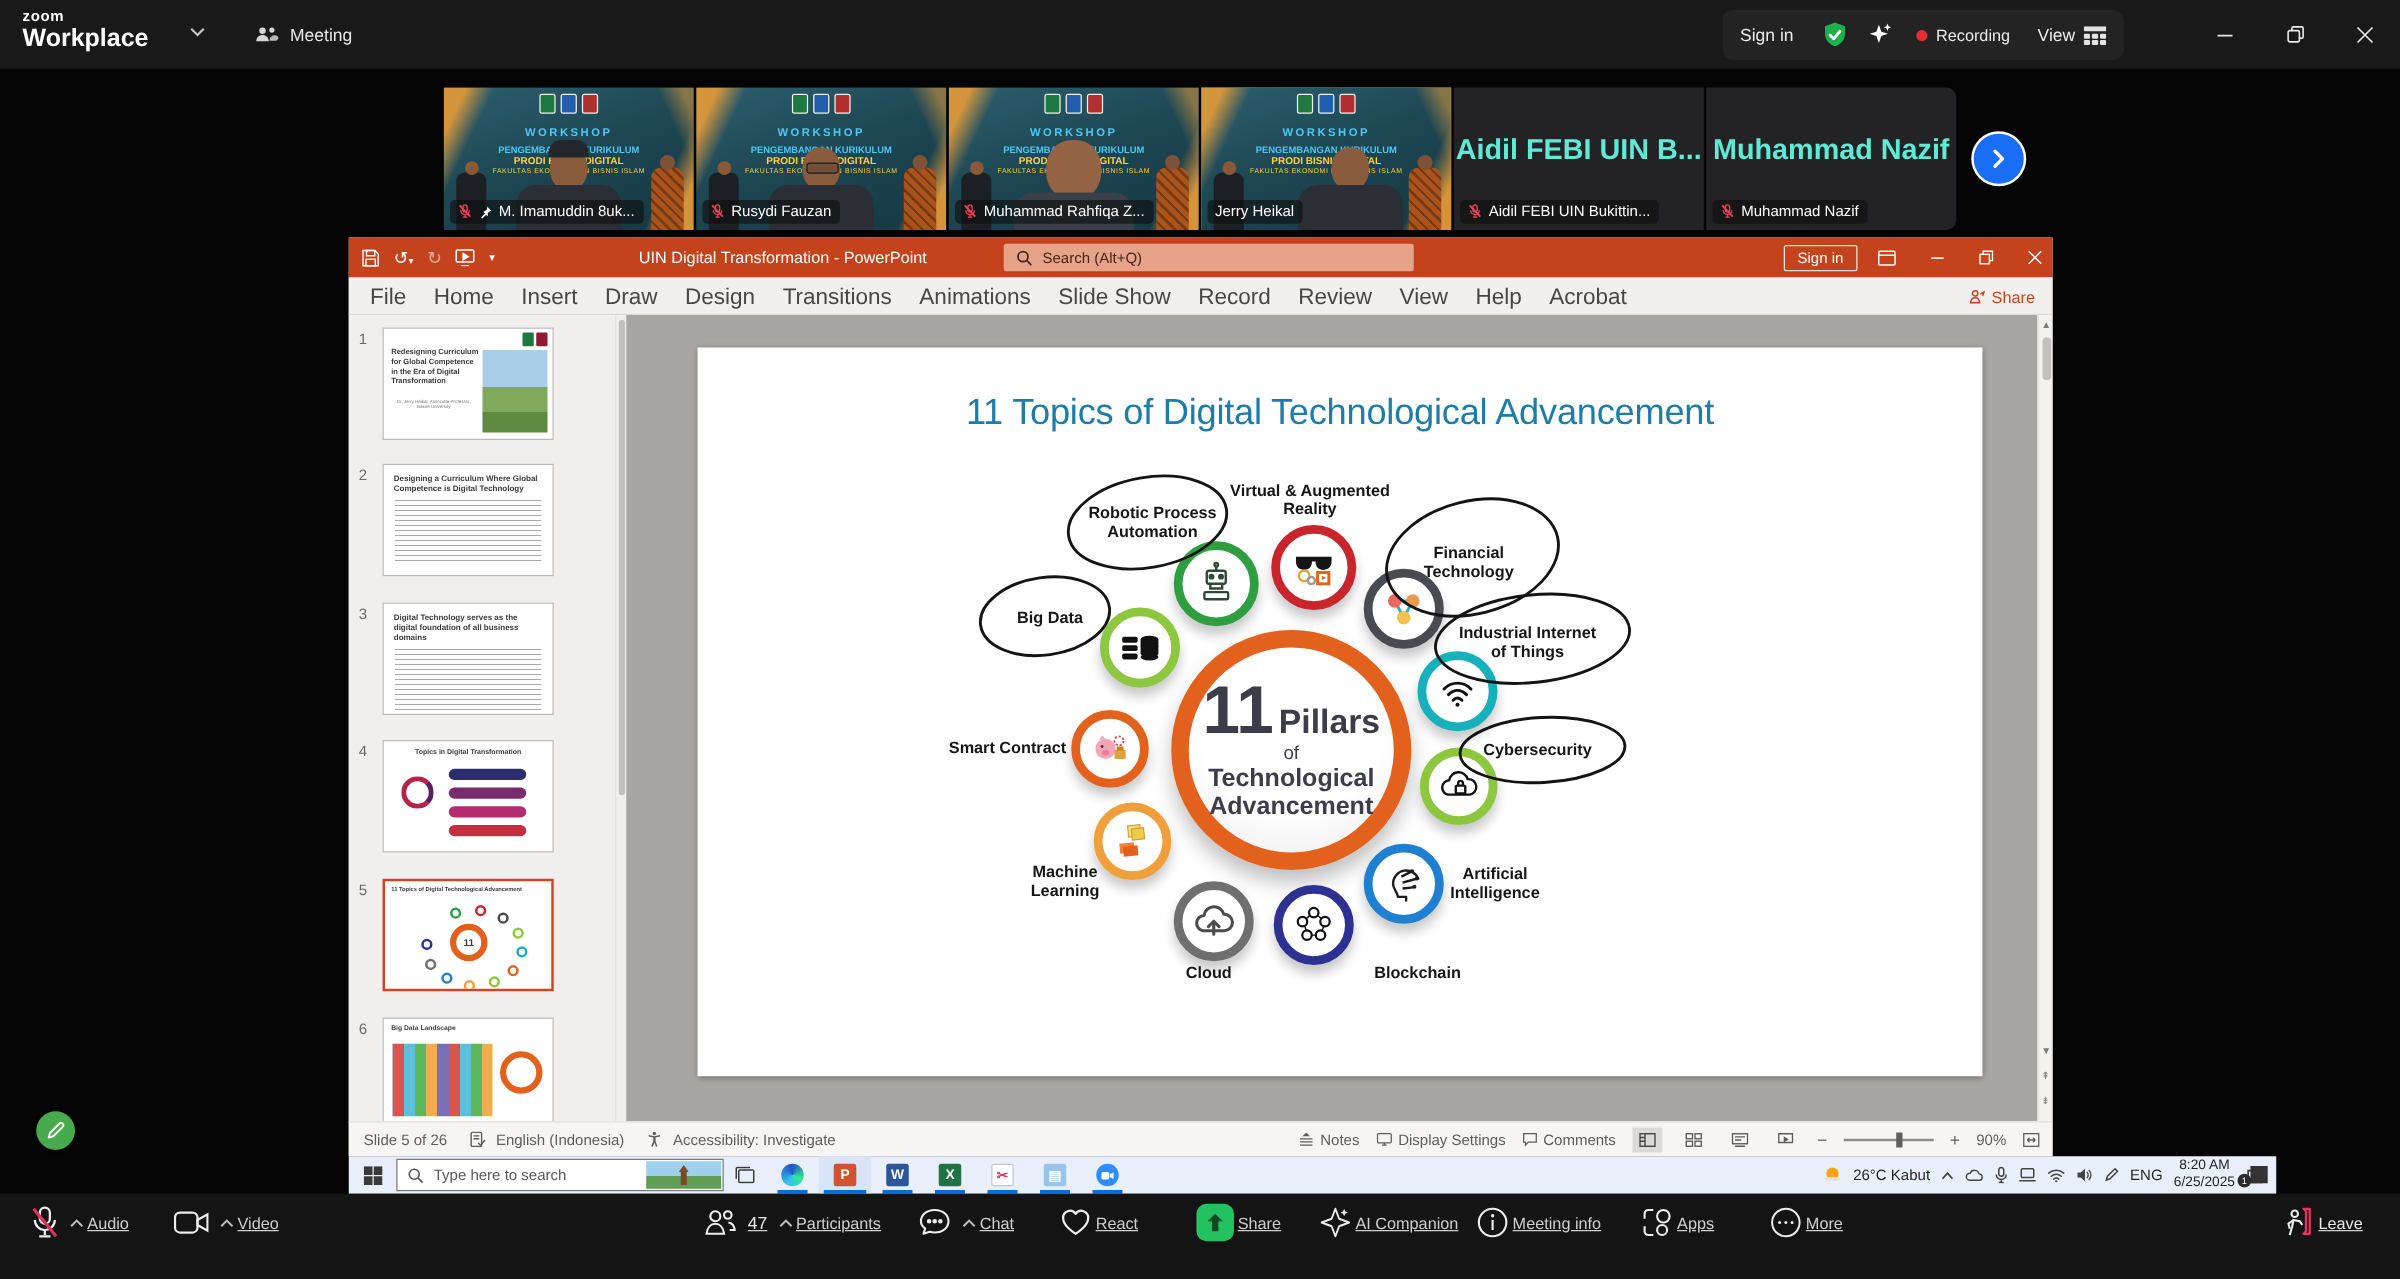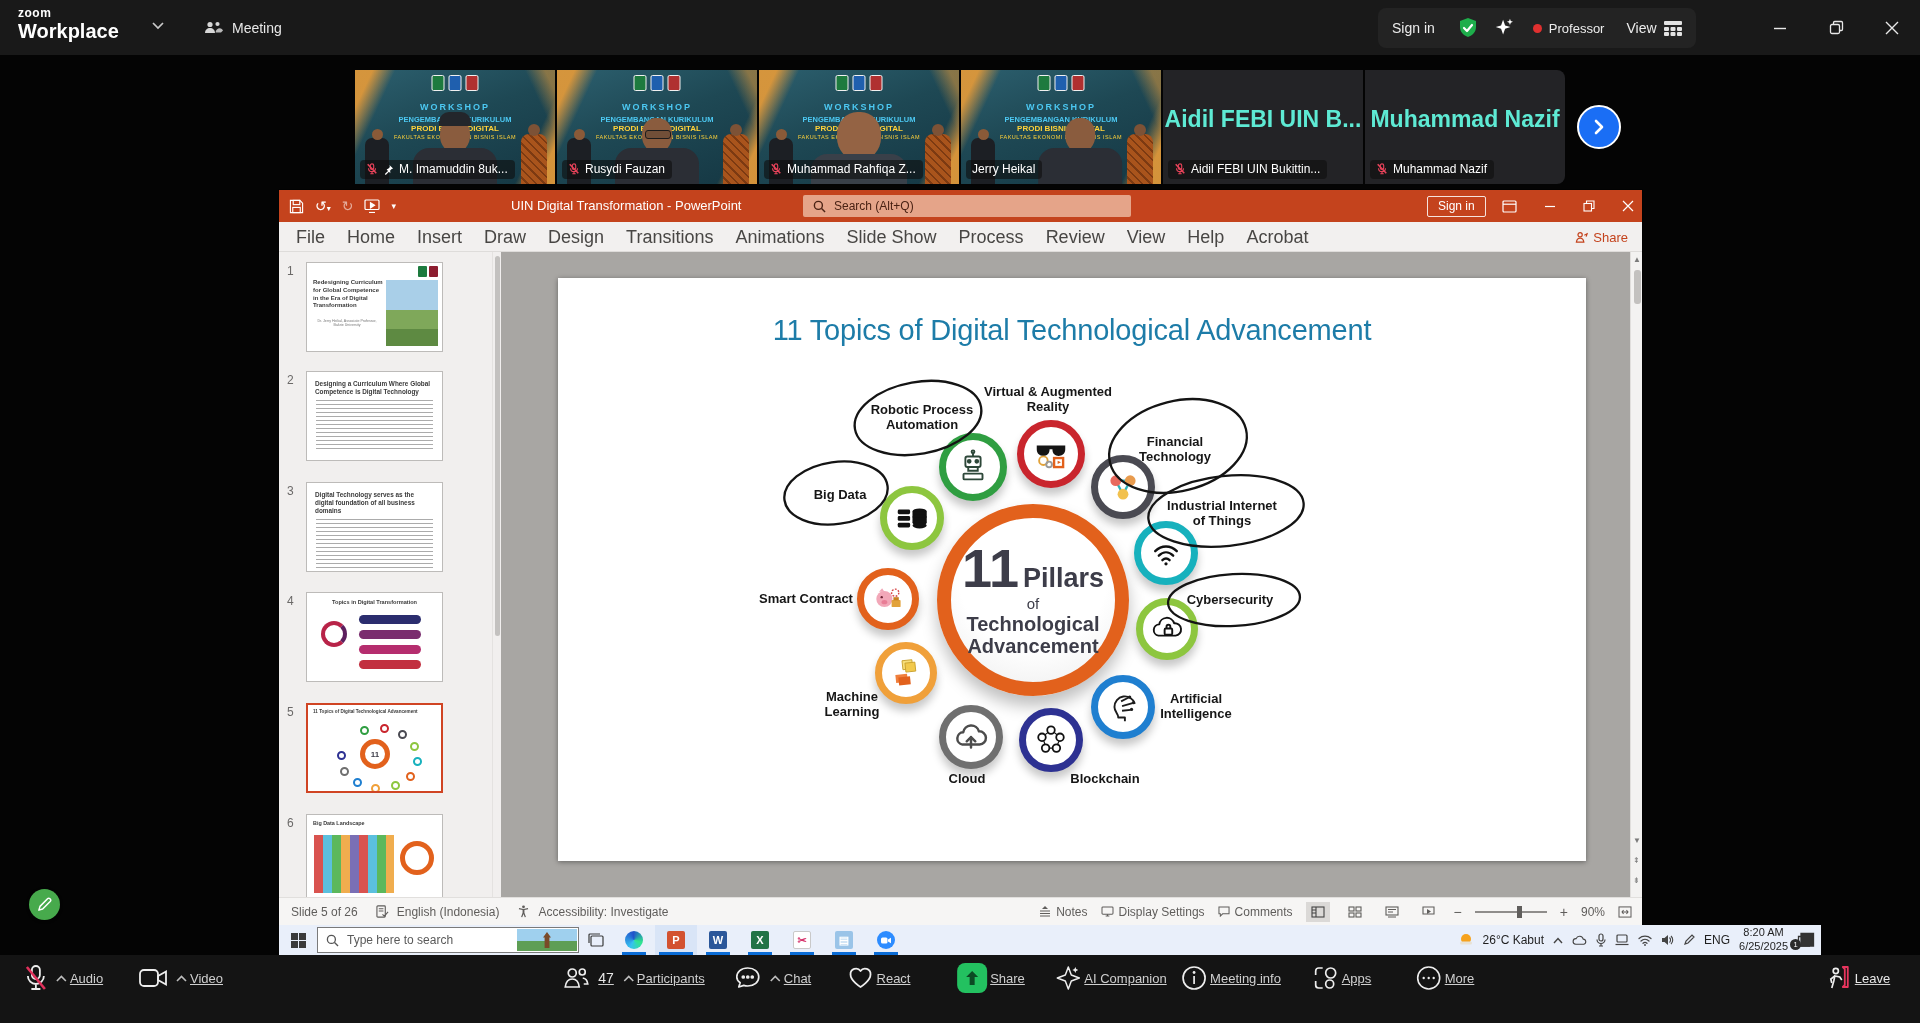--- a/index.html
+++ b/index.html
@@ -169,21 +169,21 @@
       </span>
       <span class="tr-gap" style="width:14px"></span>
       <span>
         <svg width="22" height="22" viewBox="0 0 24 24" fill="#fff">
             <path d="M11 3l2.2 6.2L19 11l-5.8 1.8L11 19l-2.2-6.2L3 11l5.8-1.8z"></path>
             <path d="M18.5 2l.9 2.4 2.4.9-2.4.9-.9 2.4-.9-2.4-2.4-.9 2.4-.9z"></path>
           </svg>
       </span>
       <span class="tr-gap" style="width:18px"></span>
       <span class="rec-dot"></span>
-      <span style="font-size:13px">Professor</span>
+      <span style="font-size:13px">Recording</span>
       <span class="tr-gap"></span>
       <span>View</span>
       <span style="width:7px"></span>
       <span>
         <svg width="18" height="15" viewBox="0 0 18 15" fill="#e3e3e3">
             <rect x="0" y="0" width="18" height="4" rx="1"></rect>
             <rect x="0" y="6" width="5" height="4" rx="1"></rect>
             <rect x="6.5" y="6" width="5" height="4" rx="1"></rect>
             <rect x="13" y="6" width="5" height="4" rx="1"></rect>
             <rect x="0" y="11" width="5" height="4" rx="1"></rect>
@@ -401,21 +401,21 @@
     <div class="ppt-ribbon">
       <div id="ribbon-tabs" style="display:flex">
           <span class="rtab">File</span>
           <span class="rtab">Home</span>
           <span class="rtab">Insert</span>
           <span class="rtab">Draw</span>
           <span class="rtab">Design</span>
           <span class="rtab">Transitions</span>
           <span class="rtab">Animations</span>
           <span class="rtab">Slide Show</span>
-          <span class="rtab">Process</span>
+          <span class="rtab">Record</span>
           <span class="rtab">Review</span>
           <span class="rtab">View</span>
           <span class="rtab">Help</span>
           <span class="rtab">Acrobat</span>
         </div>
       <div class="ribbon-share">
         <svg width="13" height="13" viewBox="0 0 14 14" fill="none" stroke="#c4431d" stroke-width="1.3">
             <circle cx="5.5" cy="4" r="2.3"></circle>
             <path d="M1.5 12c.4-2.8 2-4.3 4-4.3s3.6 1.5 4 4.3z"></path>
             <path d="M10 4.5l3-1.5-1 3"></path>
@@ -623,21 +623,21 @@
               <div class="sat" style="left: 461px; top: 430px; width: 64px; height: 64px; border: 7px solid rgb(45, 49, 146);">
                 <svg viewBox="0 0 40 40" width="36" height="36" fill="none" stroke="#111" stroke-width="2">
                   <circle cx="20" cy="9" r="4.2"></circle>
                   <circle cx="30" cy="17" r="4.2"></circle>
                   <circle cx="26" cy="29" r="4.2"></circle>
                   <circle cx="14" cy="29" r="4.2"></circle>
                   <circle cx="10" cy="17" r="4.2"></circle>
                   <path d="M23.5 11.5l3.5 3M29 21l-2 4.5M22 29h-4M12 21l1.5 4.5M13 14.5l3.8-3" stroke-width="1.3"></path>
                 </svg>
               </div>
-              <div class="dlabel" style="left: 547px; top: 501px;">Blockchain</div>
+              <div class="dlabel" style="left: 576px; top: 501px;">Blockchain</div>
             </div>
           <svg class="ink" id="ink" width="1028" height="583" viewBox="0 0 1028 583">
               <ellipse cx="360" cy="140" rx="64" ry="36" transform="rotate(-10 360 140)" fill="none" stroke="#141414" stroke-width="2.3"></ellipse>
               <ellipse cx="620" cy="168" rx="70" ry="45" transform="rotate(-14 620 168)" fill="none" stroke="#141414" stroke-width="2.3"></ellipse>
               <ellipse cx="278" cy="215" rx="52" ry="31" transform="rotate(-8 278 215)" fill="none" stroke="#141414" stroke-width="2.3"></ellipse>
               <ellipse cx="668" cy="233" rx="78" ry="35" transform="rotate(-6 668 233)" fill="none" stroke="#141414" stroke-width="2.3"></ellipse>
               <ellipse cx="676" cy="322" rx="66" ry="26" transform="rotate(-3 676 322)" fill="none" stroke="#141414" stroke-width="2.3"></ellipse>
             </svg>
         </div>
       </div>

